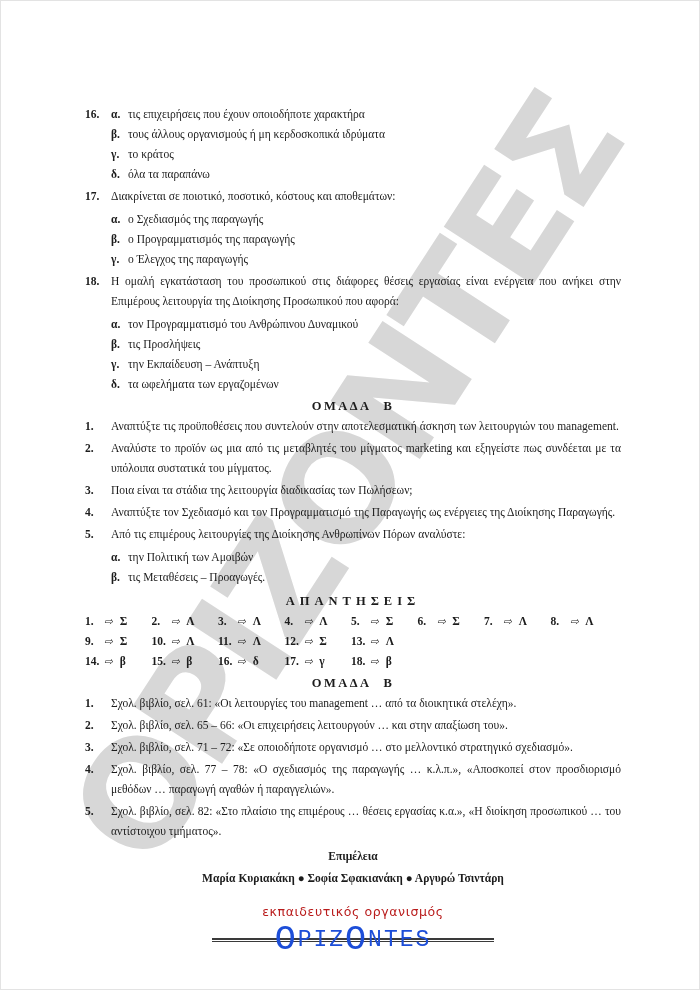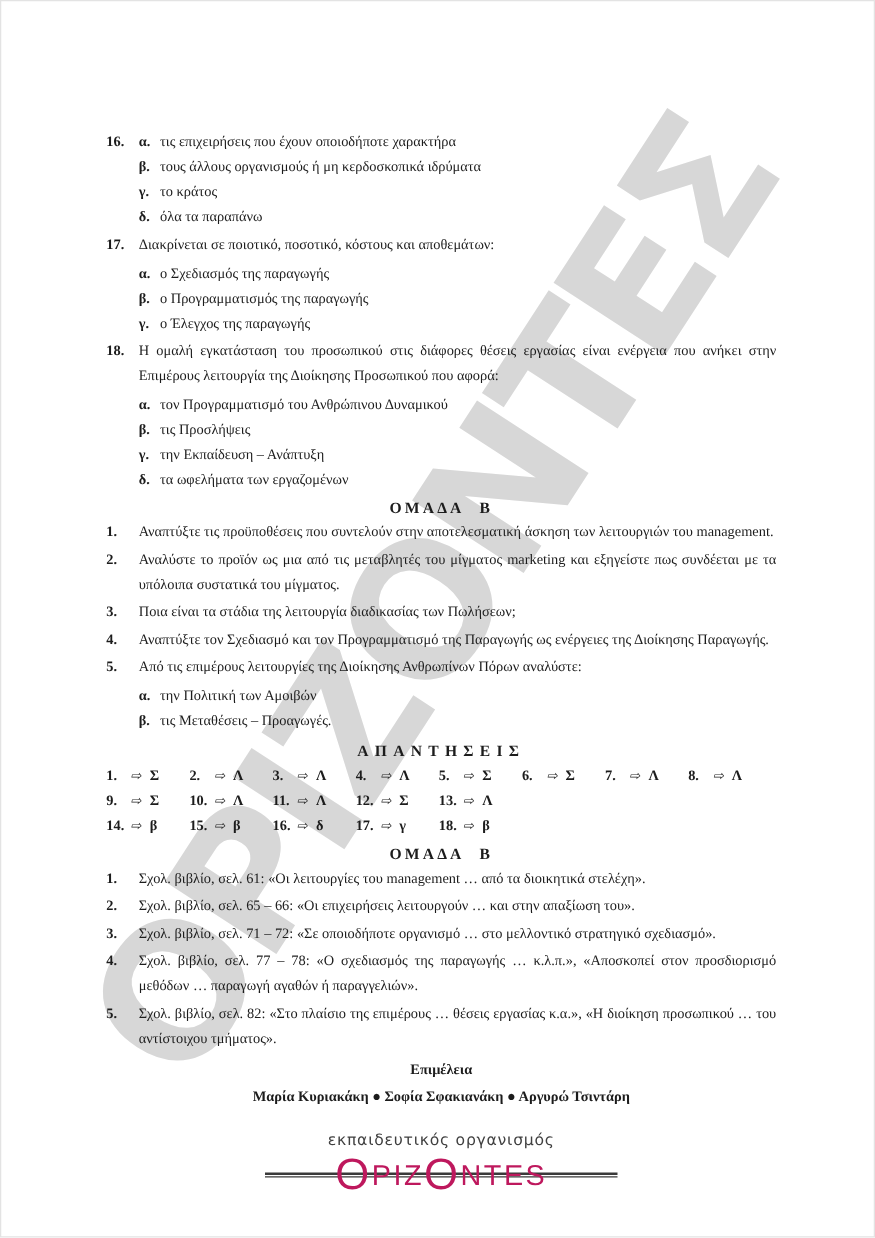--- a/index.html
+++ b/index.html
@@ -37,30 +37,30 @@
     font-family:"DejaVu Sans", sans-serif;font-size:10.5px;
     display:inline-block;transform:skewX(-14deg);margin:0 6px 0 0;color:#1c1c1c;
   }
   .ans-val{font-weight:bold;}
   .sp1{margin-top:1px;}
   .credits-title{text-align:center;font-weight:bold;line-height:20px;margin-top:5px;}
   .credits-names{text-align:center;font-weight:bold;line-height:20px;margin-top:2px;}
   .logo{margin-top:16px;text-align:center;}
   .logo-tagline{
     font-family:"DejaVu Sans", sans-serif;font-size:12.5px;letter-spacing:0.6px;
-    color:#404040;line-height:16px;
+    color:#b91c1c;line-height:16px;
   }
   .logo-mark{position:relative;width:282px;height:38px;margin:1px auto 0;}
   .logo-lines{
     position:absolute;left:0;right:0;top:17px;height:4px;
     border-top:2px solid #3a3a3a;border-bottom:1px solid #3a3a3a;box-sizing:border-box;
   }
   .logo-text{
     position:relative;display:inline-block;line-height:38px;
-    font-family:Liberation Sans, sans-serif;font-size:23px;letter-spacing:2px;color:#be185d;
+    font-family:Liberation Mono, monospace;font-size:23px;letter-spacing:2px;color:#1d4ed8;
   }
   .bigO{font-size:35px;vertical-align:-3px;}
 </style>
 </head>
 <body>
 
 <div class="page">
   <div class="watermark">ΟΡΙΖΟΝΤΕΣ</div>
 
   <div class="content">

